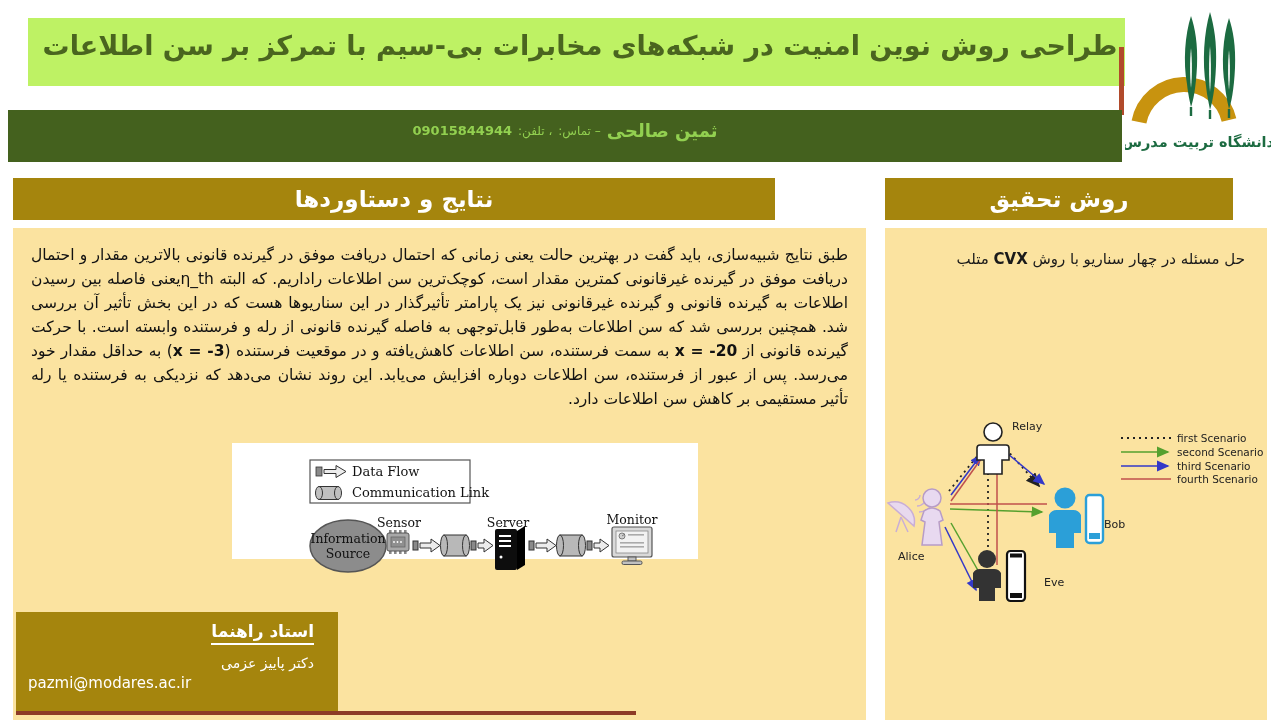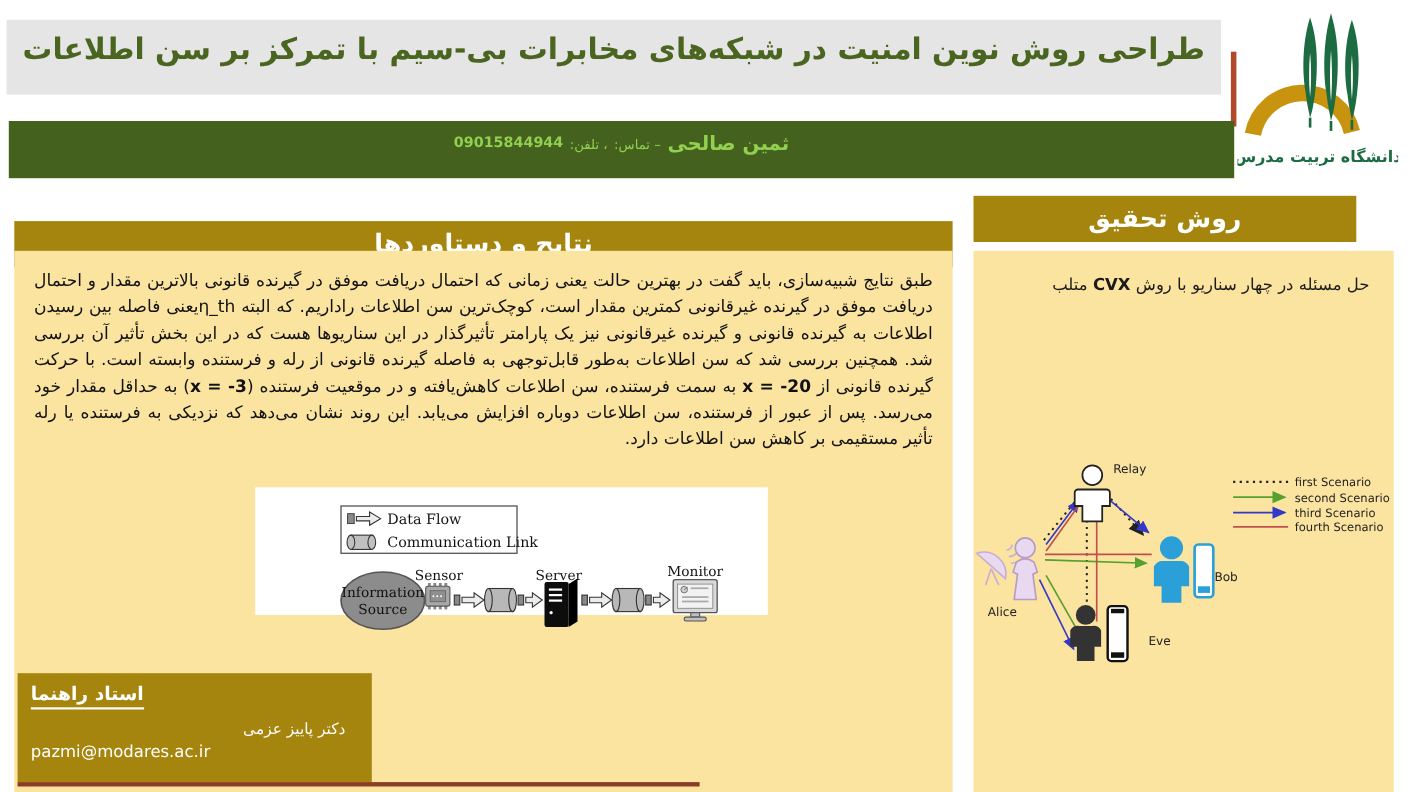--- a/index.html
+++ b/index.html
@@ -2,22 +2,22 @@
 <html lang="fa"><head>
 <meta charset="utf-8">
 <style>
   html,body{margin:0;padding:0;}
   body{
     width:1280px;height:720px;position:relative;background:#ffffff;
     font-family:"DejaVu Sans", sans-serif;overflow:hidden;
   }
   
   .title-bar{
-    position:absolute;left:6px;top:18px;width:1104px;height:68px;
-    background:#e5e5e5;
+    position:absolute;left:28px;top:18px;width:1104px;height:68px;
+    background:#bef264;
   }
   .title-text{
     direction:rtl;text-align:center;padding-top:12px;
     color:#4a651f;font-weight:bold;font-size:27px;letter-spacing:0;
   }
   .edge-sliver{
     position:absolute;left:1119px;top:47px;width:5px;height:68px;background:#b14a2b;
   }
   .contact-bar{
     position:absolute;left:8px;top:110px;width:1114px;height:52px;
@@ -27,21 +27,21 @@
   }
   .contact-bar .author{font-size:18px;font-weight:bold;}
   .contact-bar .lbl{font-size:12px;padding-top:4px;}
   .contact-bar .val{font-size:13px;font-weight:bold;padding-top:3px;direction:ltr;unicode-bidi:embed;}
   .logo-wrap{position:absolute;left:1125px;top:4px;width:146px;height:162px;background:#fff;}
   
   .sec-header{
     position:absolute;top:178px;height:42px;background:#a5850d;color:#fff;
     font-weight:bold;font-size:23px;text-align:center;line-height:42px;direction:rtl;
   }
-  .sec-header.left{left:13px;width:853px;margin-top:23px;}
+  .sec-header.left{left:13px;width:762px;}
   .sec-header.right{left:885px;width:348px;}
   
   .panel{position:absolute;top:228px;height:578px;background:#fbe3a0;}
   .panel.left{left:13px;width:853px;}
   .panel.right{left:885px;width:382px;}
   .results-text{
     direction:rtl;text-align:justify;padding:15px 18px 0 18px;
     font-size:15.5px;line-height:1.55;color:#111;
   }
   .results-text .ltr{direction:ltr;unicode-bidi:embed;}
@@ -55,21 +55,21 @@
   }
   .method-text .ltr{direction:ltr;unicode-bidi:embed;font-weight:bold;}
   .network-svg{position:absolute;left:885px;top:405px;}
   
   .supervisor-box{
     position:absolute;left:16px;top:612px;width:322px;height:99px;
     background:#a5850d;color:#ffffff;direction:rtl;box-sizing:border-box;
     padding:9px 24px 0 12px;
   }
   .supervisor-title{
-    text-align:left;font-weight:bold;font-size:17px;
+    text-align:right;font-weight:bold;font-size:17px;
   }
   .supervisor-title span{border-bottom:2px solid #fff;padding-bottom:2px;}
   .supervisor-name{margin-top:14px;font-size:14px;}
   .supervisor-email{margin-top:3px;font-size:15px;direction:ltr;unicode-bidi:embed;}
   .bottom-line{
     position:absolute;left:16px;top:711px;width:620px;height:4px;background:#8d3b26;
   }
   
   .diag-serif text{font-family:"DejaVu Serif", serif;fill:#111;}
   .net-svg text{font-family:"DejaVu Sans", sans-serif;fill:#222;}

